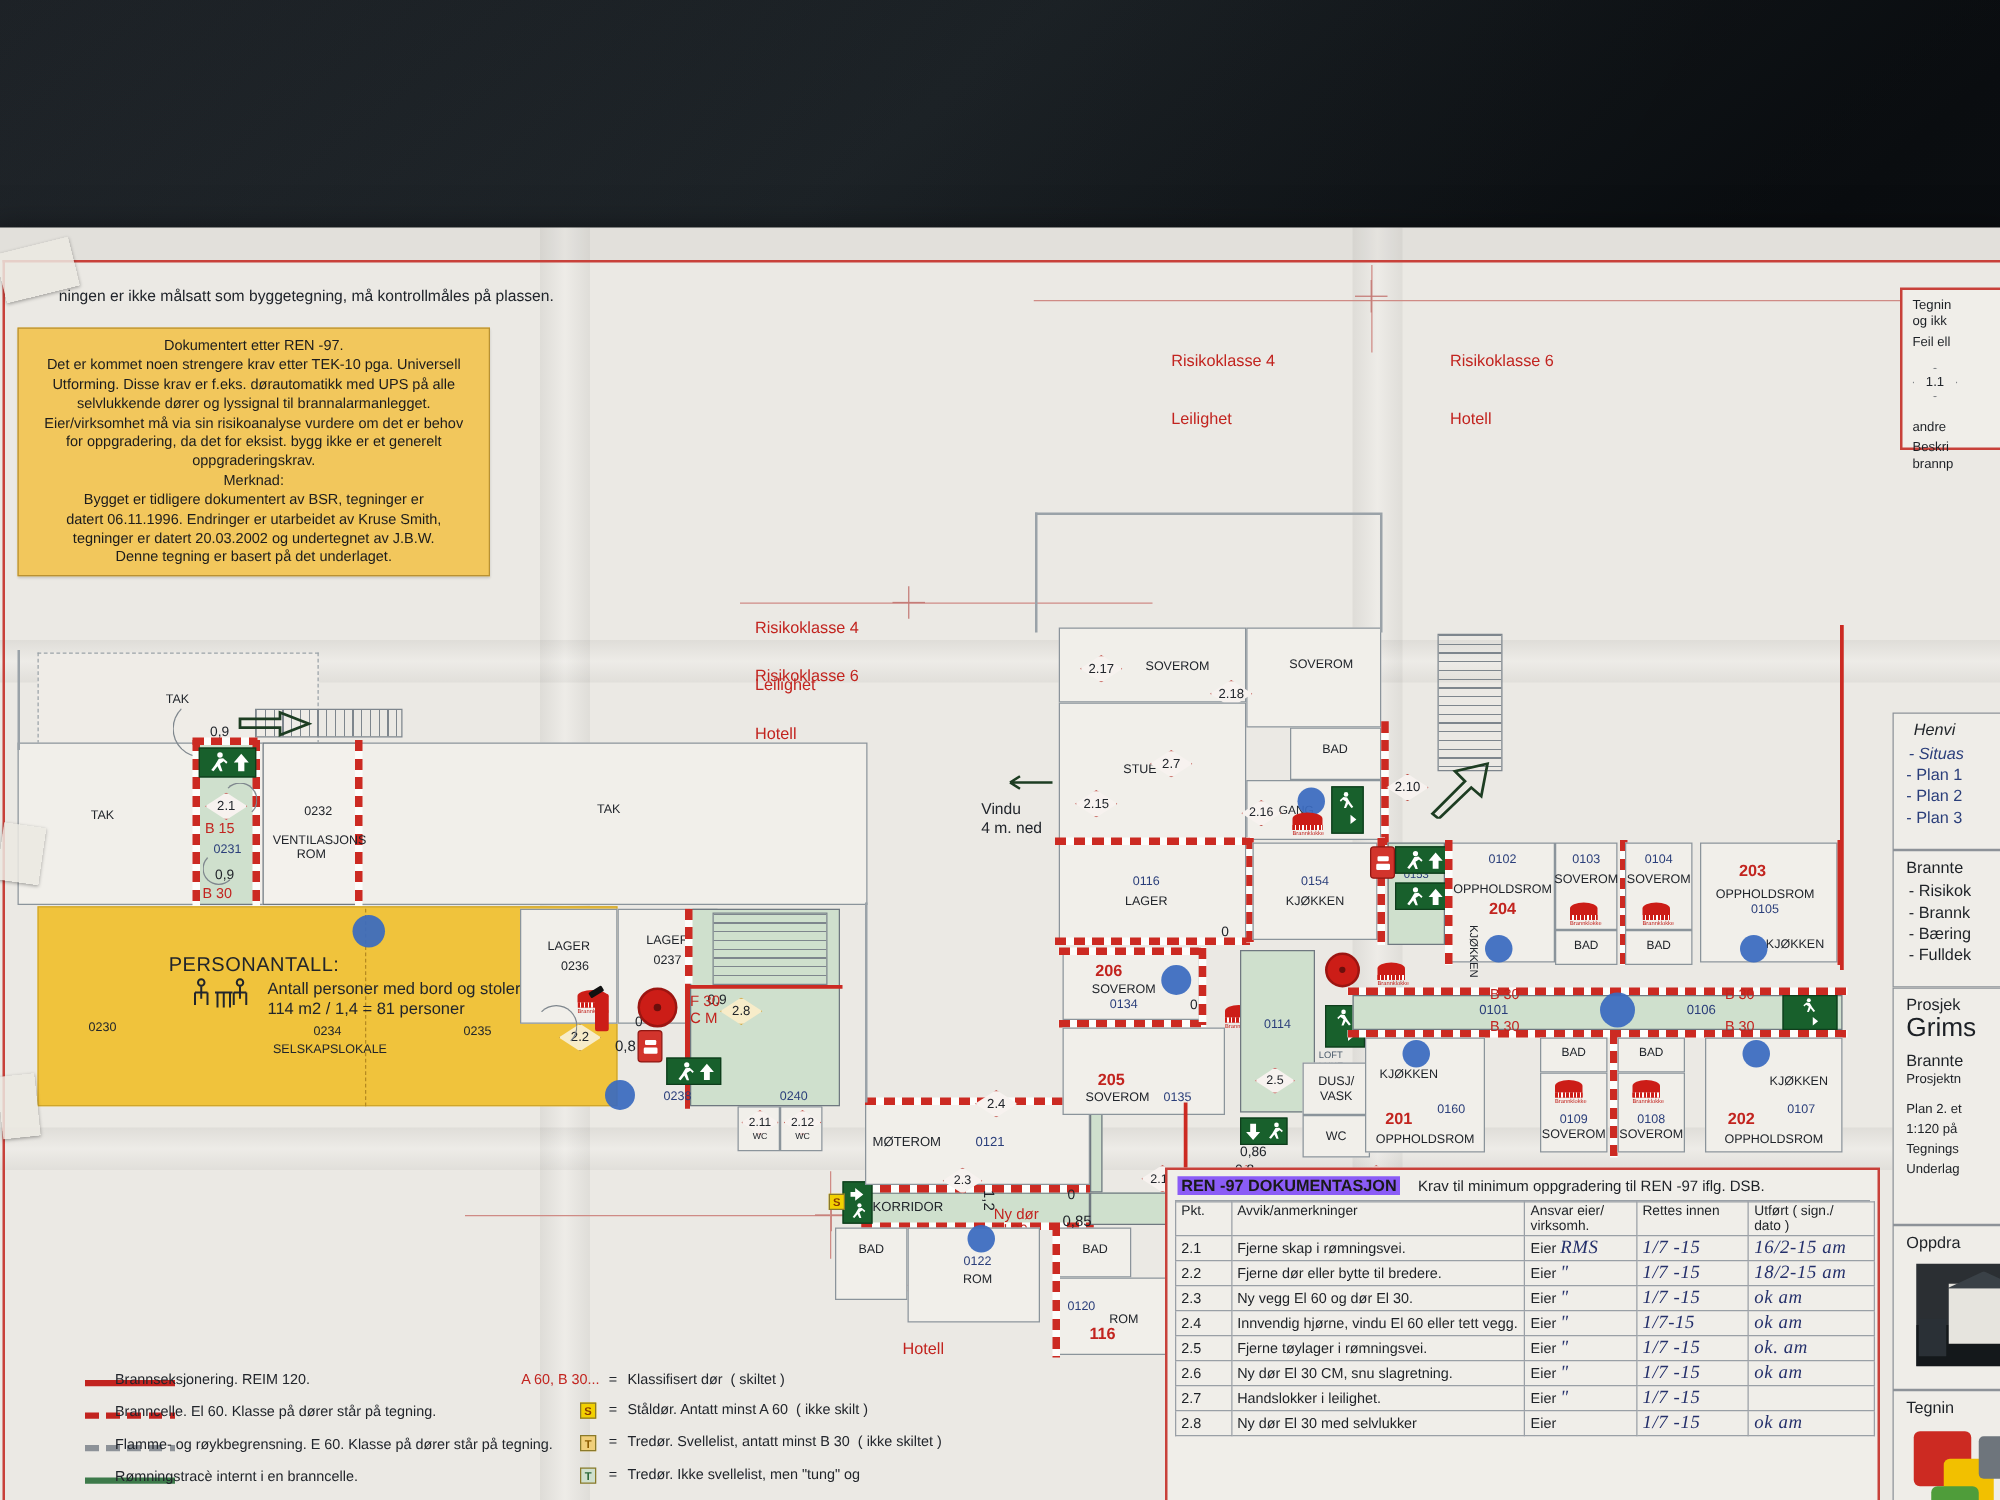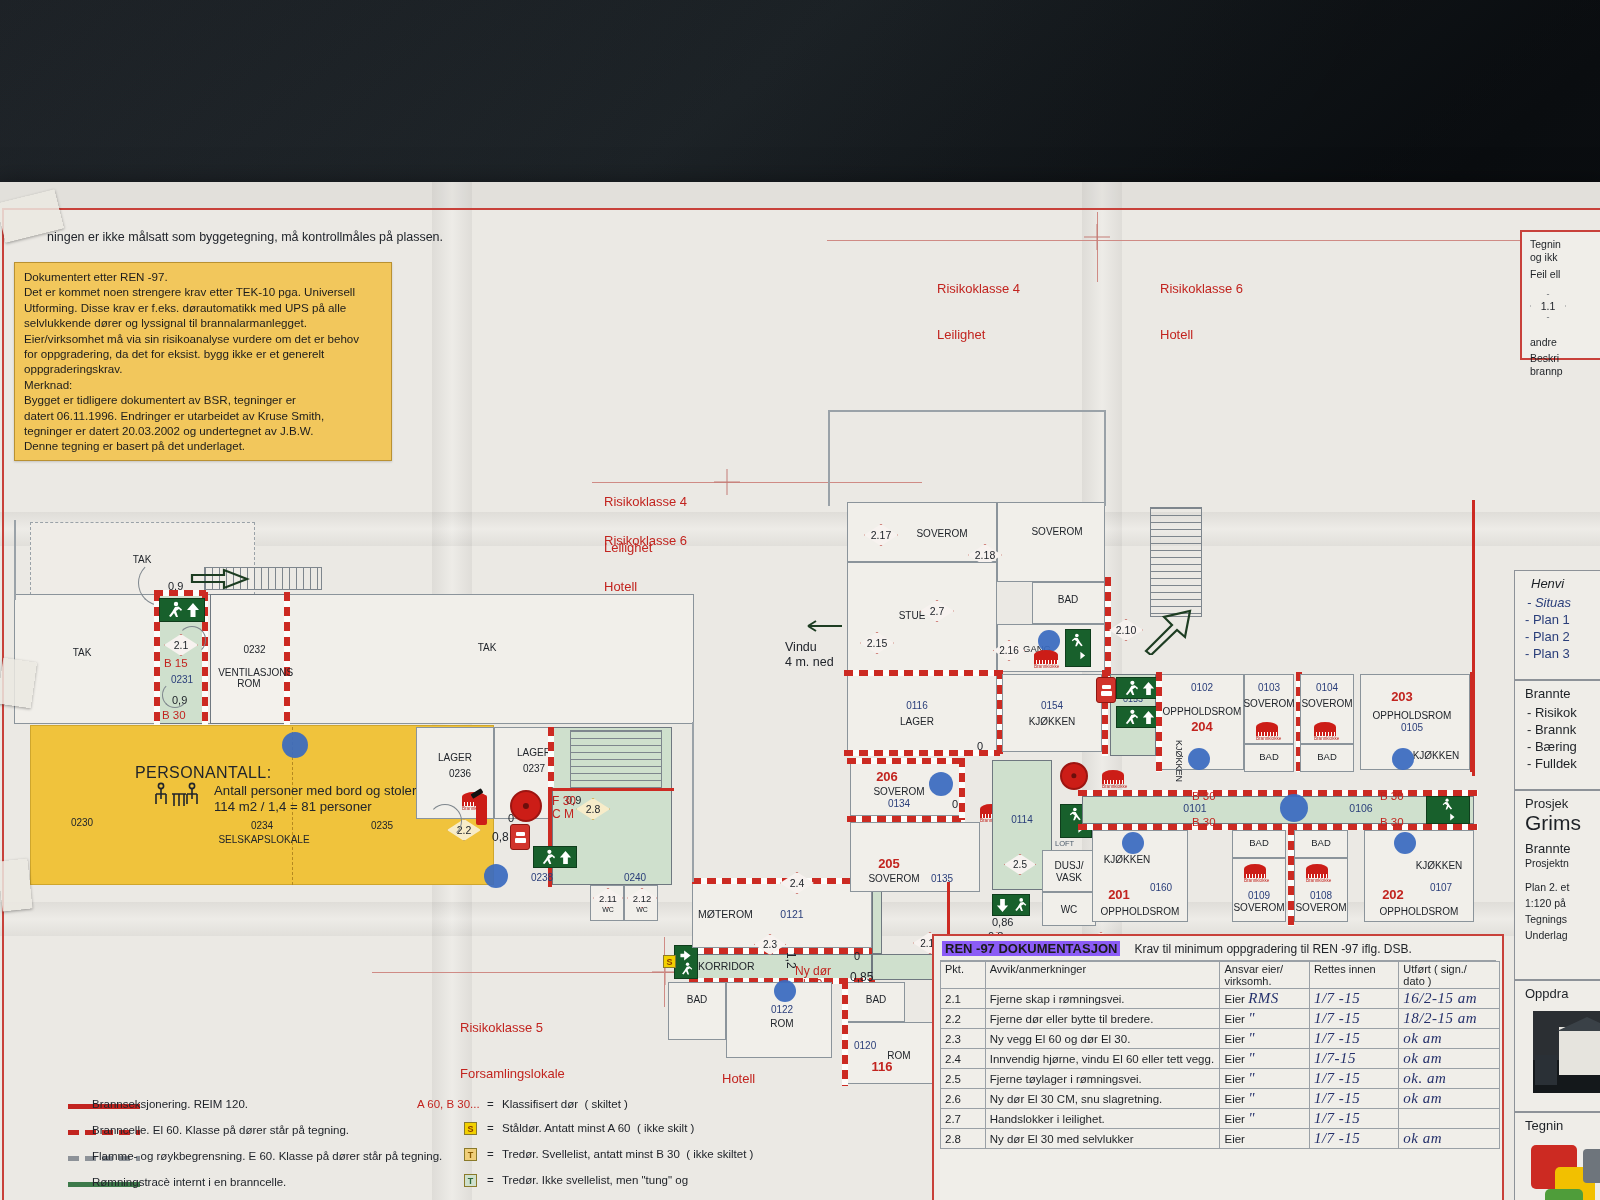--- a/index.html
+++ b/index.html
@@ -182,21 +182,21 @@
   <div class="foldv" style="left:1090px"></div>
   <div class="foldh" style="top:330px"></div>
   <div class="foldh" style="top:720px"></div>
   <div class="shade" style="left:0;top:0;width:1616px;height:26px"></div>
 
   <div class="sheetline" style="left:10px;top:26px;width:1600px"></div>
   <div class="sheetline" style="left:10px;top:26px;width:2px;height:1000px"></div>
 
   <div class="t blk" style="left:55px;top:48px;font-size:12.5px">ningen er ikke målsatt som byggetegning, må kontrollmåles på plassen.</div>
 
-  <div class="notebox" style="left:22px;top:80px;width:378px;">
+  <div class="notebox" style="left:22px;top:80px;width:378px;text-align:center;">
     <div>Dokumentert etter REN -97.</div>
     <div>Det er kommet noen strengere krav etter TEK-10 pga. Universell</div>
     <div>Utforming. Disse krav er f.eks. dørautomatikk med UPS på alle</div>
     <div>selvlukkende dører og lyssignal til brannalarmanlegget.</div>
     <div>Eier/virksomhet må via sin risikoanalyse vurdere om det er behov</div>
     <div>for oppgradering, da det for eksist. bygg ikke er et generelt</div>
     <div>oppgraderingskrav.</div>
     <div>Merknad:</div>
     <div>Bygget er tidligere dokumentert av BSR, tegninger er</div>
     <div>datert 06.11.1996. Endringer er utarbeidet av Kruse Smith,</div>
@@ -212,24 +212,20 @@
     <div>Risikoklasse 6</div>
     <div>Hotell</div>
   </div>
   <div class="t red" style="left:612px;top:281px;font-size:13px">
     <div>Risikoklasse 4</div>
     <div>Leilighet</div>
   </div>
   <div class="t red" style="left:612px;top:320px;font-size:13px">
     <div>Risikoklasse 6</div>
     <div>Hotell</div>
-  </div>
-  <div class="t red" style="left:468px;top:807px;font-size:13px">
-    <div>Risikoklasse 5</div>
-    <div>Forsamlingslokale</div>
   </div>
   <div class="t red" style="left:730px;top:812px;font-size:13px">
     <div>Risikoklasse 6</div>
     <div>Hotell</div>
   </div>
 
   <div class="thinred" style="left:835px;top:58px;width:720px"></div>
   <div class="thinredv" style="left:1105px;top:30px;height:70px"></div>
   <div class="xhair" style="left:1092px;top:42px;width:26px;height:26px"></div>
   <div class="thinred" style="left:600px;top:300px;width:330px"></div>

